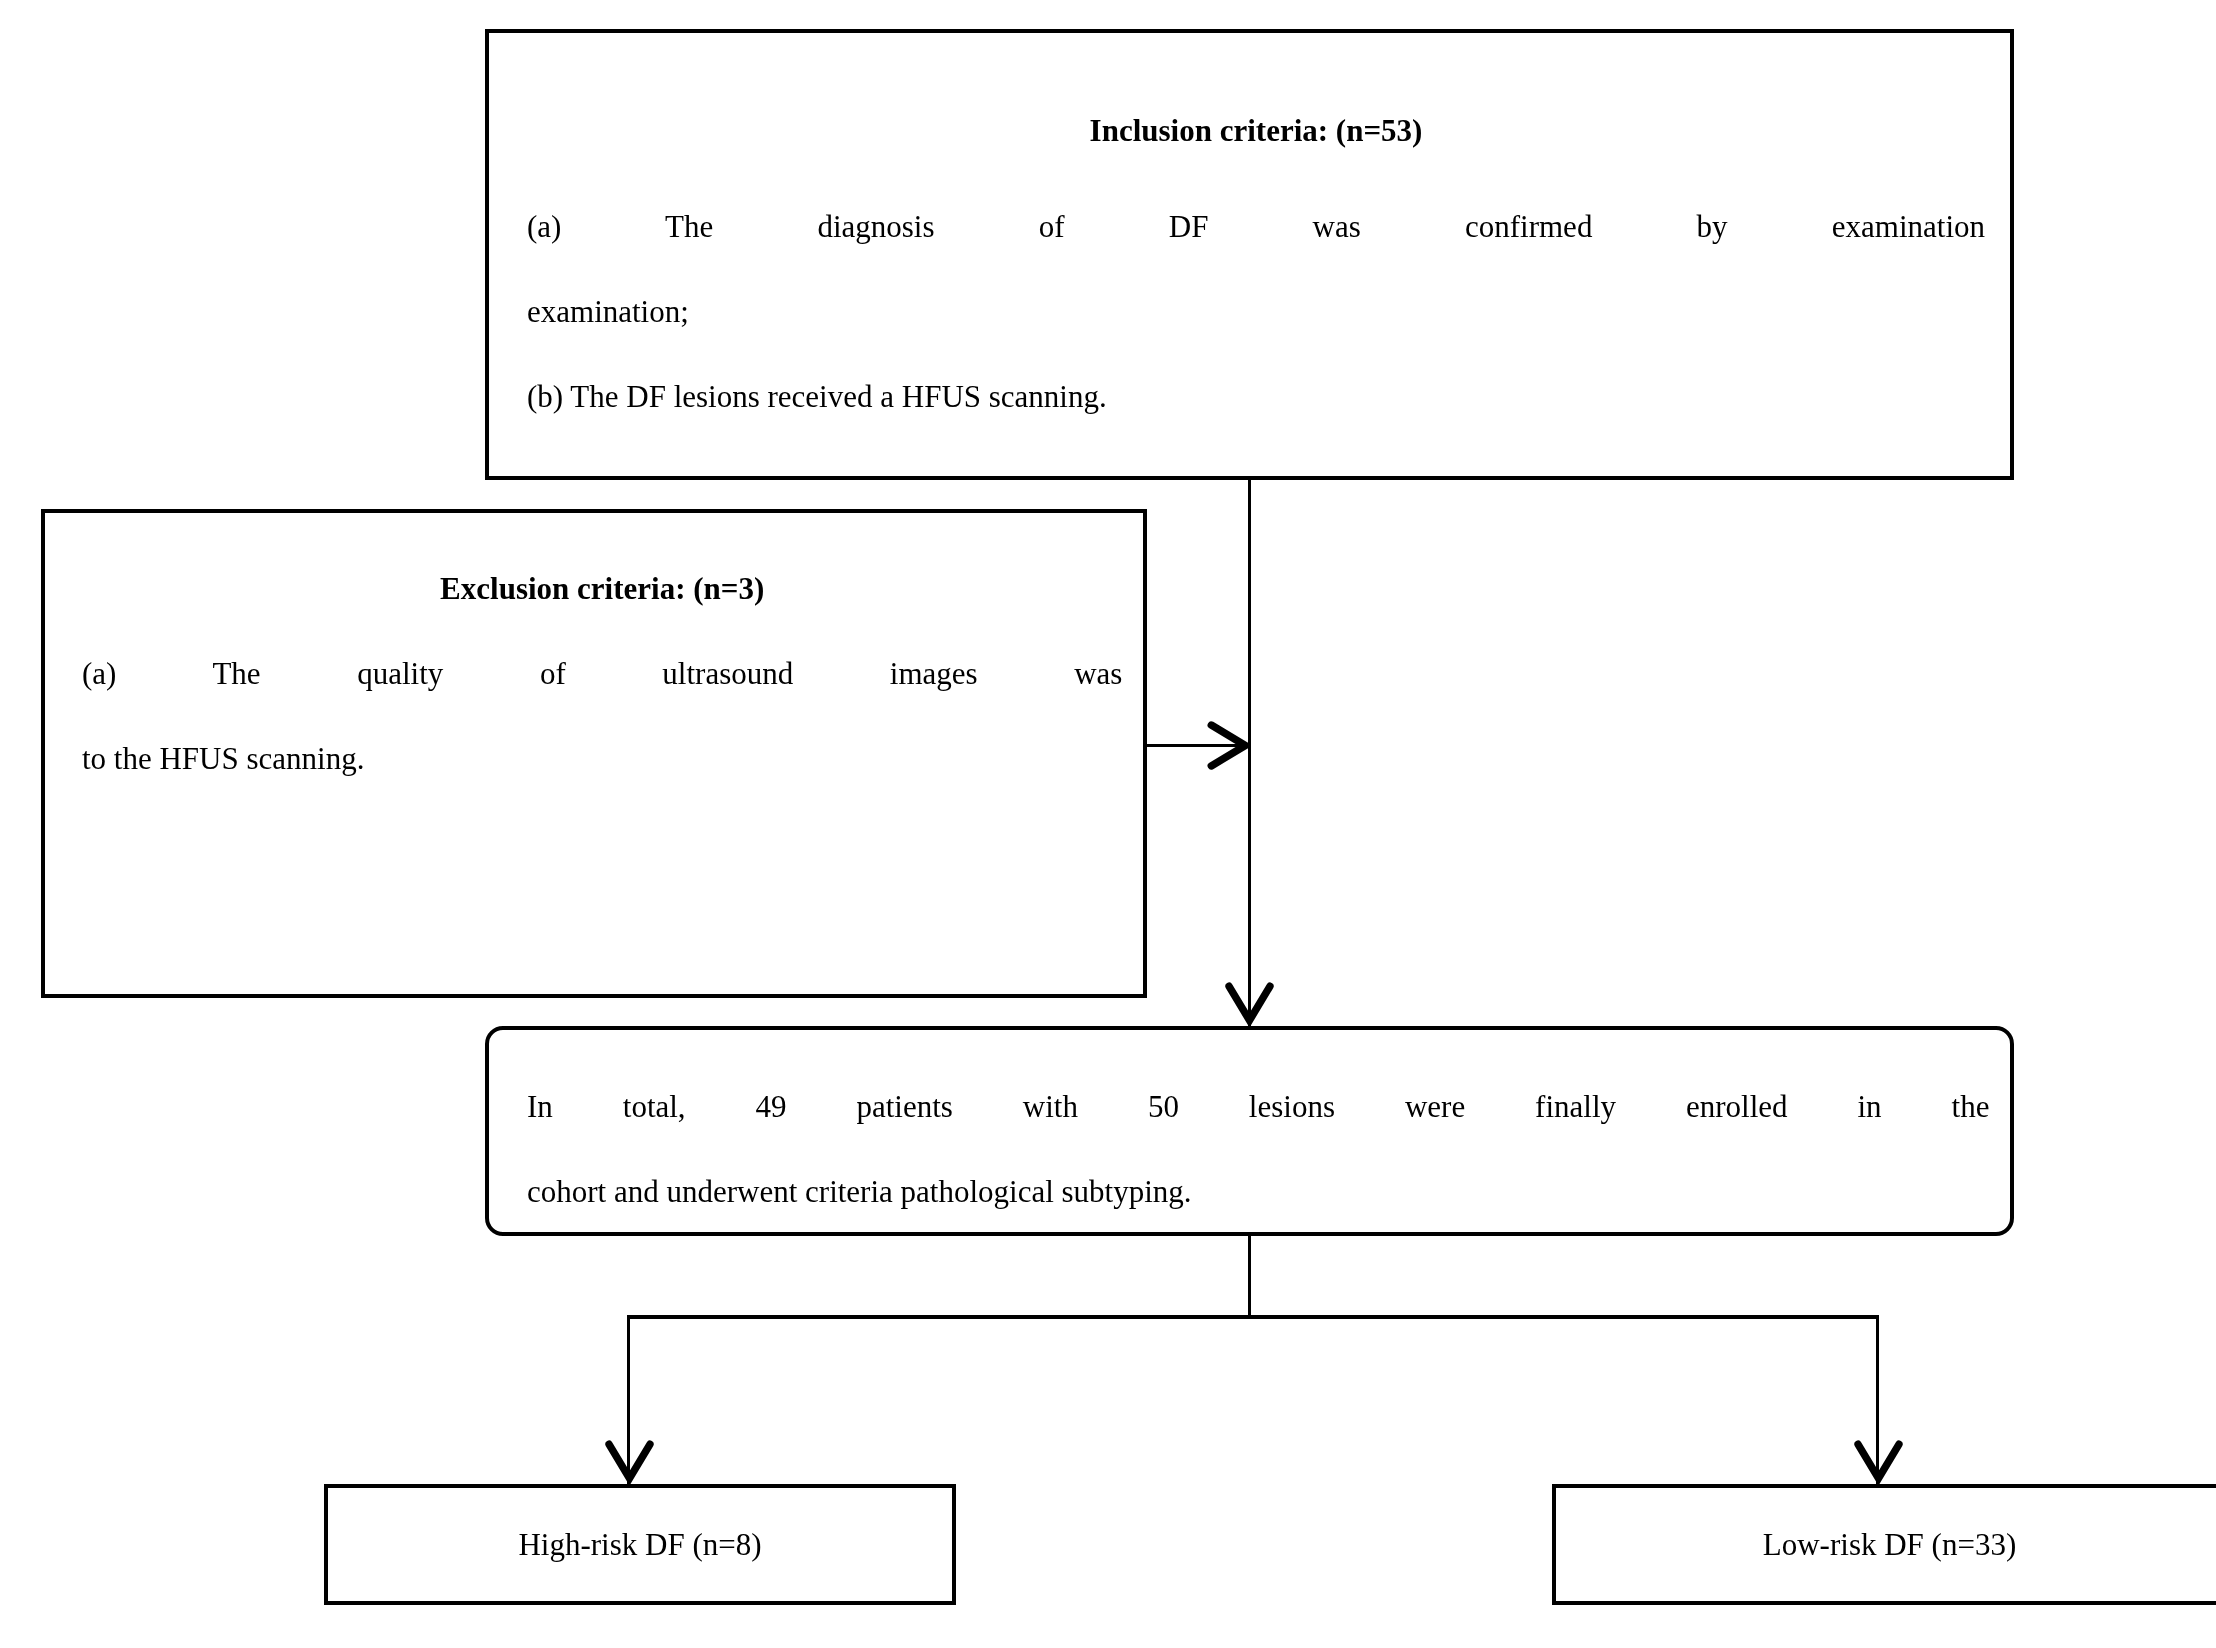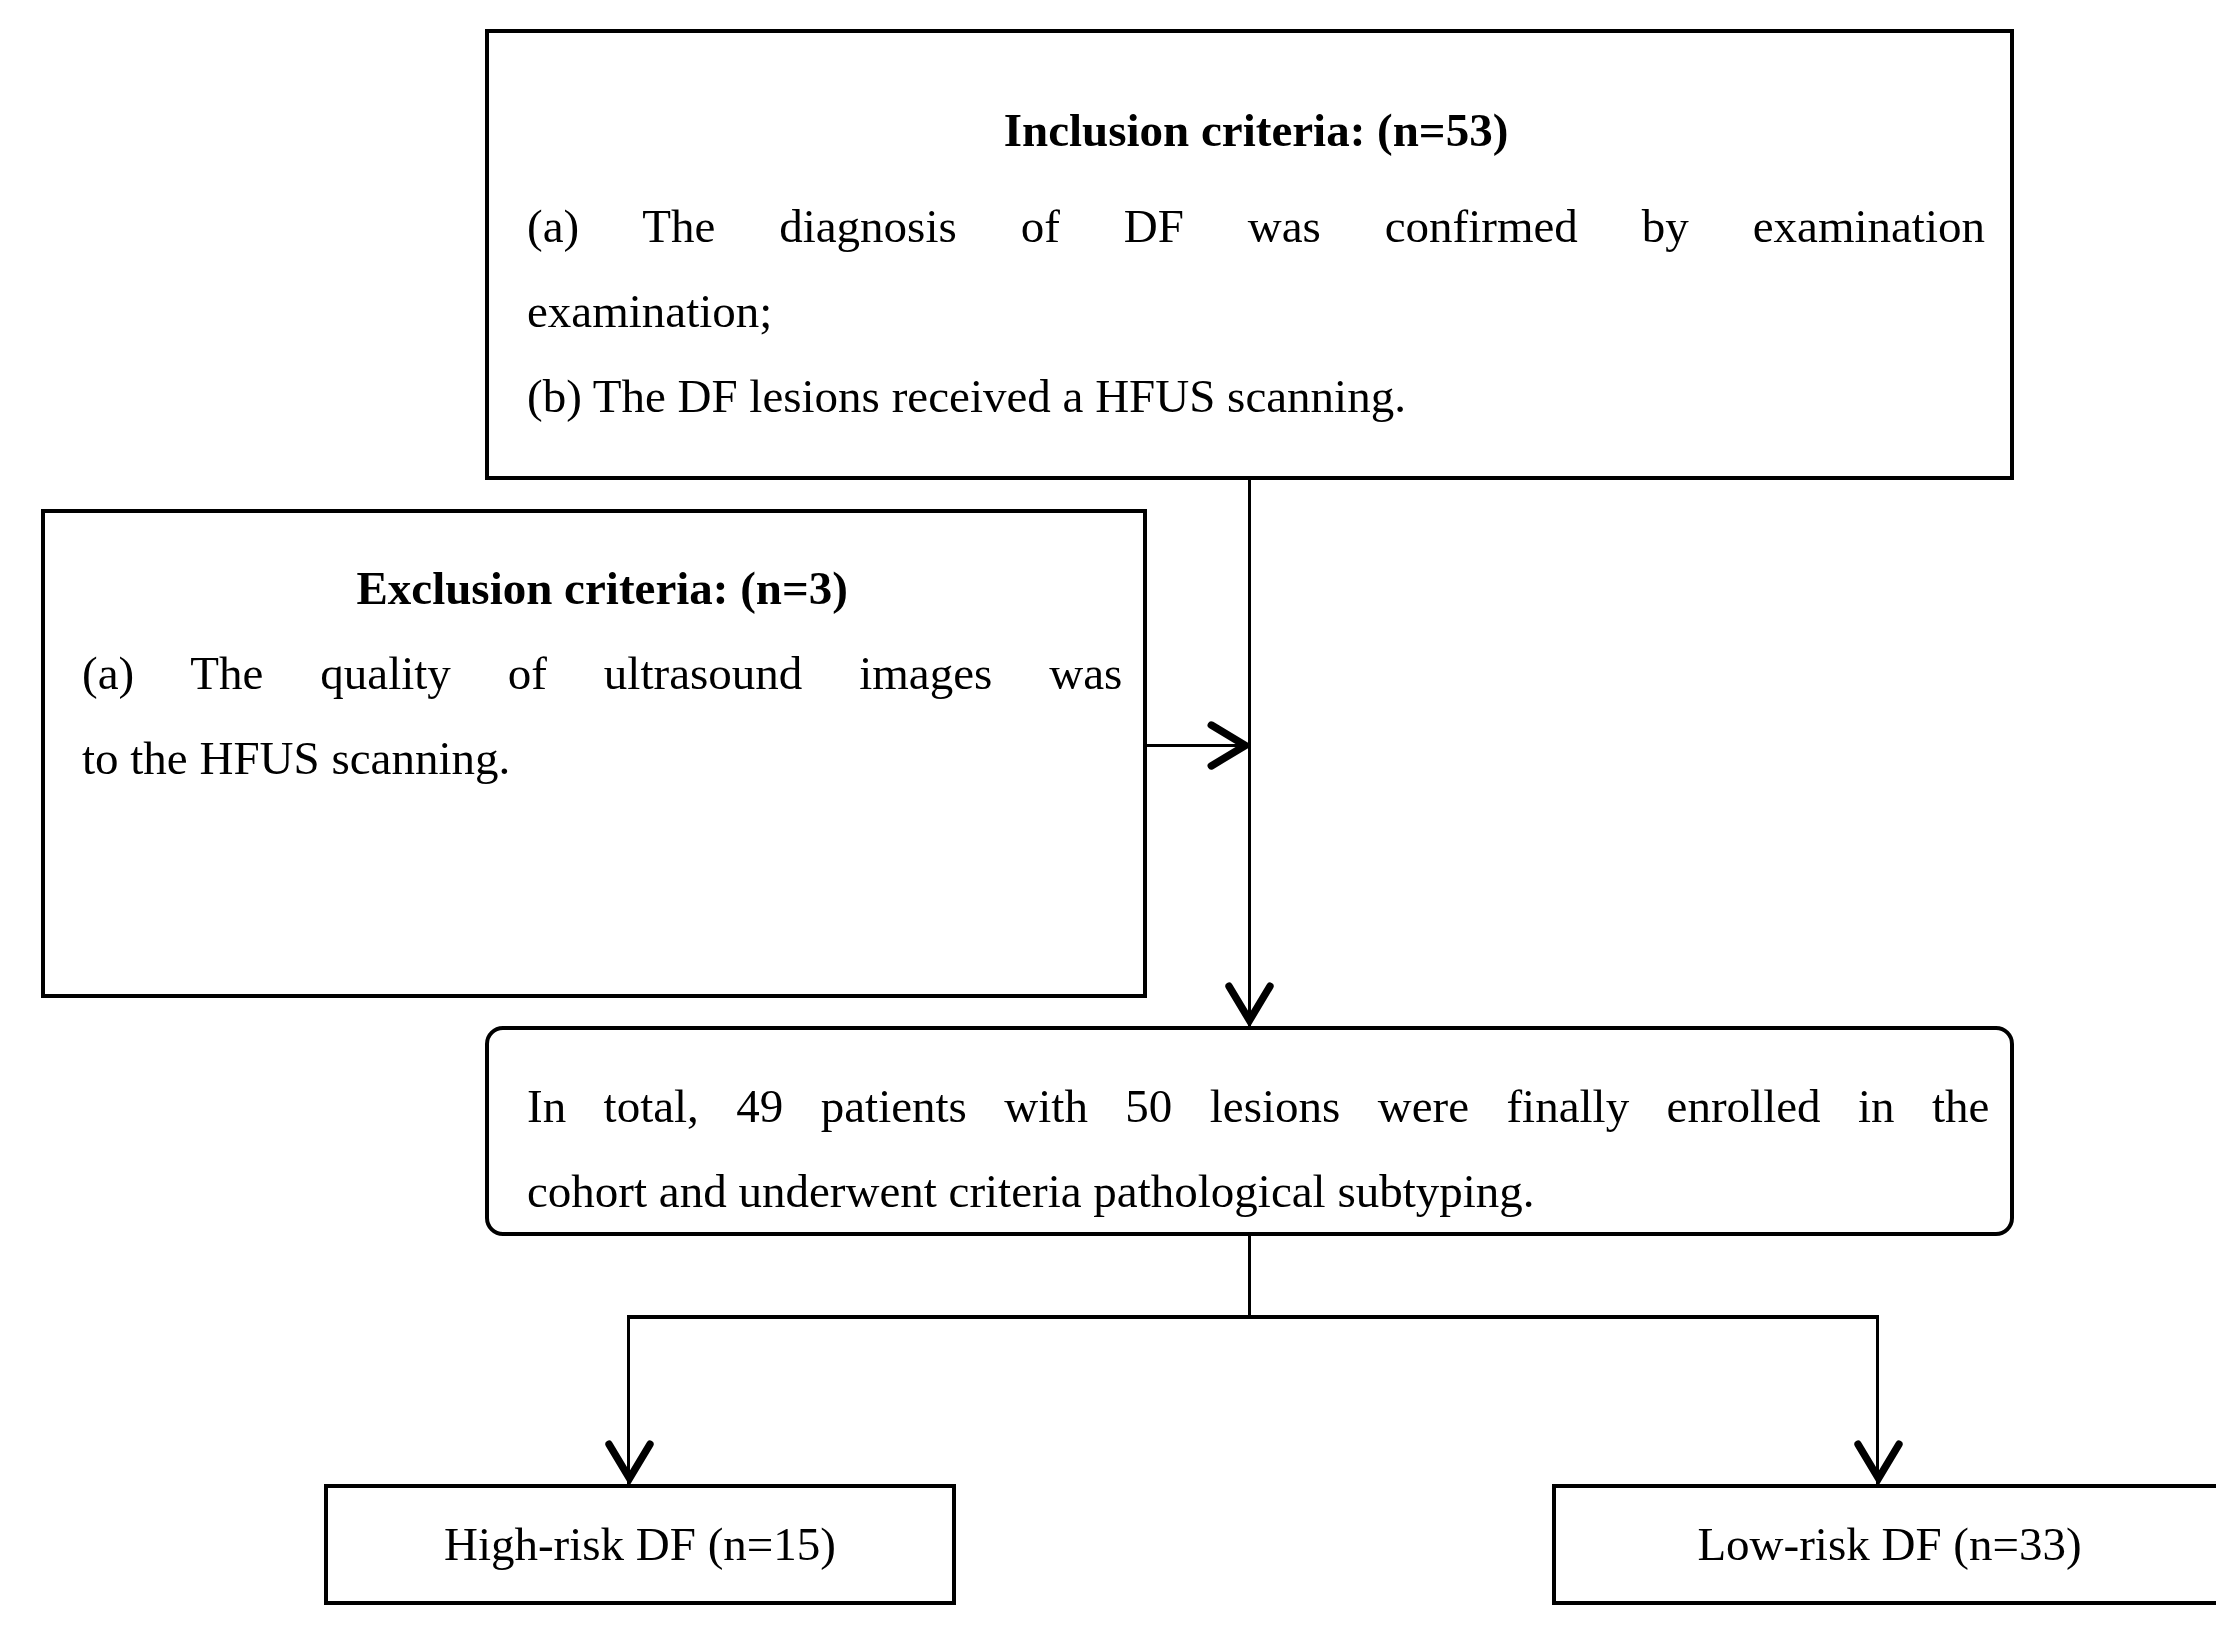--- a/index.html
+++ b/index.html
@@ -10,21 +10,21 @@
     font-family:"Liberation Serif", serif;
     color:#000000;
   }
   .node{
     position:absolute;
     box-sizing:border-box;
     background:#ffffff;
     border:4.1px solid #000000;
   }
   .line{
-    font-size:47px;
+    font-size:31px;
     line-height:85px;
     white-space:nowrap;
     overflow:visible;
   }
   .justify{
     text-align:justify;
     text-align-last:justify;
     white-space:normal;
   }
   .title-line{
@@ -68,21 +68,21 @@
     <div class="line justify">(a) The quality of ultrasound images was</div>
     <div class="line">to the HFUS scanning.</div>
   </div>
 
   <div class="node pad-enroll" style="left:485px;top:1026px;width:1529px;height:210px;">
     <div class="line justify">In total, 49 patients with 50 lesions were finally enrolled in the</div>
     <div class="line">cohort and underwent criteria pathological subtyping.</div>
   </div>
 
   <div class="node center-label" style="left:324px;top:1484px;width:632px;height:121px;">
-    <div class="line">High-risk DF (n=15)</div>
+    <div class="line">High-risk DF (n=8)</div>
   </div>
 
   <div class="node center-label" style="left:1552px;top:1484px;width:675px;height:121px;">
     <div class="line">Low-risk DF (n=33)</div>
   </div>
 
   <div class="connector" style="left:1248px;top:480px;width:3.4px;height:546px;"></div>
   <svg class="arrowhead" style="left:1225px;top:982px;" width="49" height="44" viewBox="0 0 72 64">
     <path d="M6 6 L36 56 L66 6" fill="none" stroke="#000000" stroke-width="11" stroke-linecap="round"></path>
   </svg>

